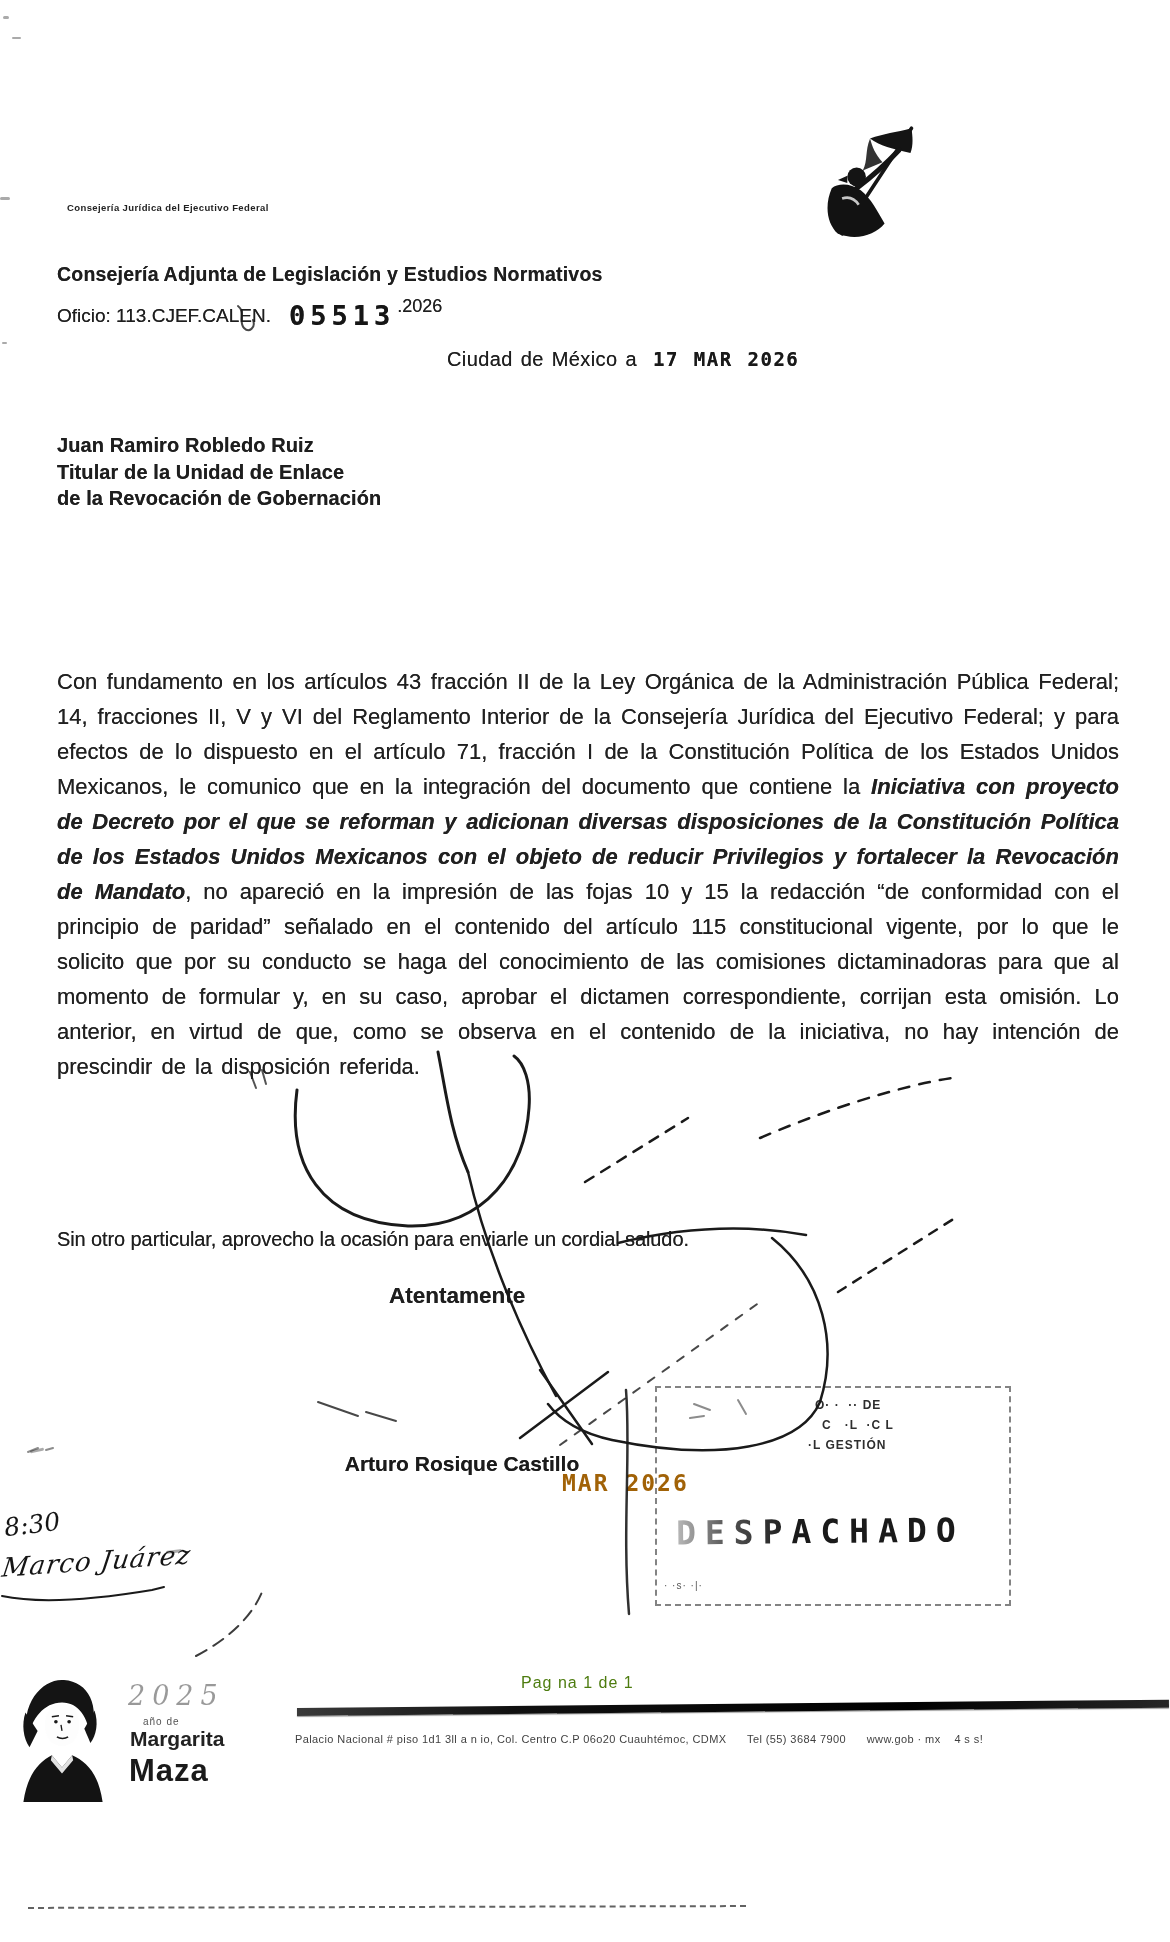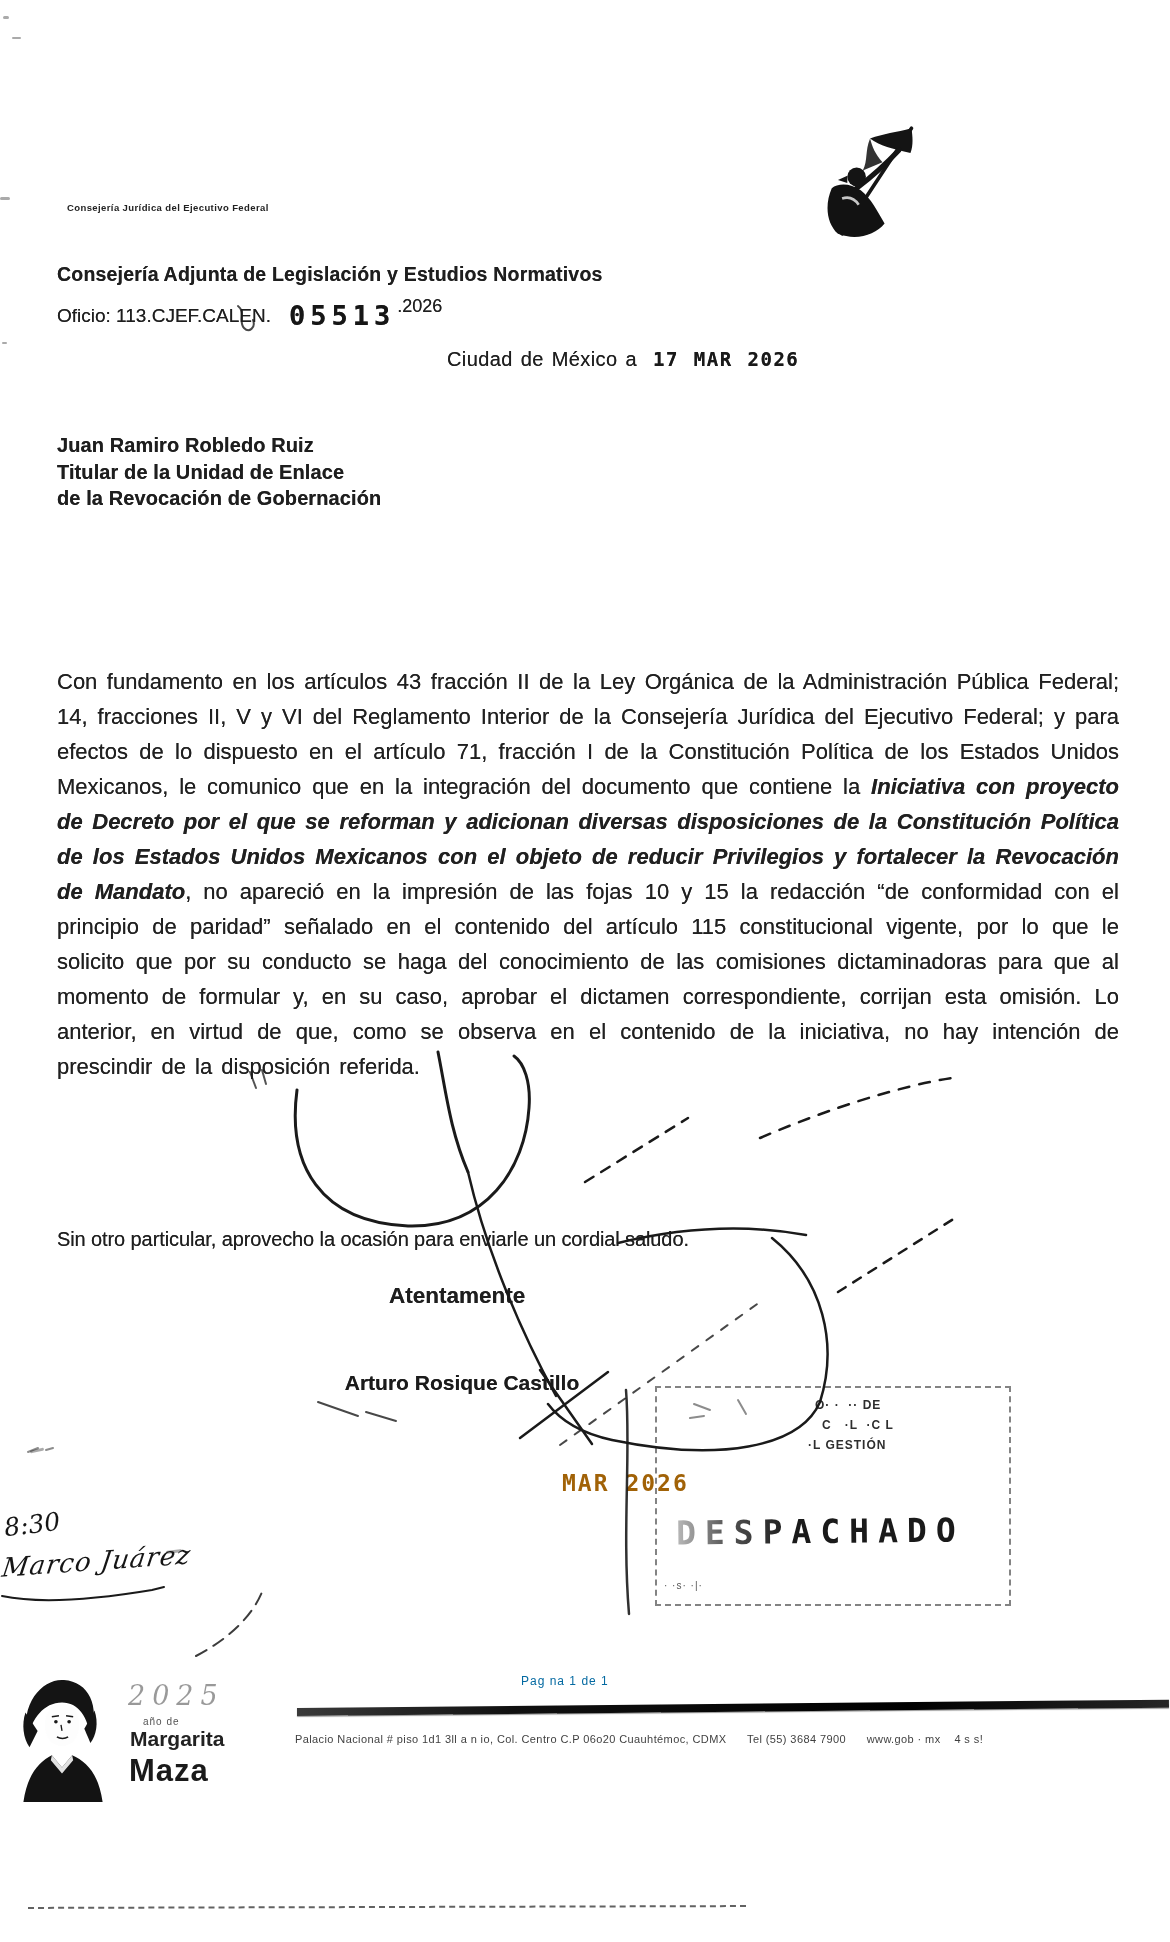--- a/index.html
+++ b/index.html
@@ -24,21 +24,21 @@
   .date-stamp{font-family:"DejaVu Sans Mono",monospace;font-weight:bold;font-size:19px;letter-spacing:1.5px;margin-left:16px;color:#191919;}
 
   .addressee{left:57px;top:432px;font-size:20px;font-weight:bold;line-height:26.5px;letter-spacing:.1px;}
 
   .body-par{left:57px;top:664px;width:1062px;font-size:22px;line-height:35px;text-align:justify;word-spacing:3px;color:#202020;}
   .body-par .emph{font-weight:bold;font-style:italic;}
 
   .closing{left:57px;top:1228px;font-size:20px;letter-spacing:-.1px;}
   .salutation{left:389px;top:1283px;font-size:22.5px;font-weight:bold;}
 
-  .sig-block{left:262px;top:1366px;width:400px;text-align:center;font-weight:bold;font-size:21px;line-height:33px;color:#1b1b1b;}
+  .sig-block{left:262px;top:1447px;width:400px;text-align:center;font-weight:bold;font-size:21px;line-height:33px;color:#1b1b1b;}
 
   .stamp-box{left:655px;top:1386px;width:352px;height:216px;border:2px dashed rgba(30,30,30,.55);}
   .stamp-office{font-size:12px;font-weight:bold;color:#2e2e2e;letter-spacing:1px;filter:blur(.4px);}
   .so1{left:815px;top:1398px;}
   .so2{left:822px;top:1418px;}
   .so3{left:808px;top:1438px;}
   .stamp-date{left:562px;top:1470px;font-family:"DejaVu Sans Mono",monospace;font-weight:bold;font-size:23px;letter-spacing:2px;color:#a16207;}
   .despachado{
     left:676px;top:1512px;font-family:"DejaVu Sans Mono",monospace;font-weight:bold;
     font-size:33px;letter-spacing:9px;transform:rotate(-.6deg);
@@ -49,21 +49,21 @@
 
   .hand{font-family:"DejaVu Serif",serif;font-style:italic;color:#151515;}
   .hw-time{left:4px;top:1510px;font-size:25px;transform:rotate(-7deg);}
   .hw-name{left:2px;top:1546px;font-size:26px;transform:rotate(-4deg) skewX(-12deg);letter-spacing:1px;}
 
   .legend-script{left:128px;top:1680px;font-family:"DejaVu Serif",serif;font-style:italic;font-size:27px;letter-spacing:7px;opacity:.45;filter:blur(.4px);}
   .legend-small{left:143px;top:1716px;font-size:10px;letter-spacing:1px;color:#333;opacity:.85;}
   .legend-n1{left:130px;top:1727px;font-size:21px;font-weight:bold;color:#222;filter:blur(.3px);}
   .legend-n2{left:129px;top:1753px;font-size:31px;font-weight:bold;letter-spacing:1px;color:#1a1a1a;filter:blur(.3px);}
 
-  .page-indicator{left:521px;top:1674px;font-size:12px;color:#0369a1;filter:blur(.4px);letter-spacing:1px;}
+  .page-indicator{left:521px;top:1674px;font-size:16px;color:#4d7c0f;filter:blur(.4px);letter-spacing:1px;}
   .footer-rule{left:297px;top:1708px;width:872px;height:8px;transform:rotate(-.55deg);transform-origin:left center;
     background:linear-gradient(90deg,#3a3a3a,#101010 25%,#000 70%,#262626);box-shadow:0 1px 1px rgba(0,0,0,.4);}
   .footer-address{left:295px;top:1733px;width:876px;font-size:11px;color:#2b2b2b;filter:blur(.5px);opacity:.9;letter-spacing:.4px;}
 
   .bottom-dash{left:28px;top:1906px;width:718px;border-top:2.5px dashed #3c3c3c;opacity:.8;transform:rotate(-.15deg);}
 
   .speck{position:absolute;background:#555;opacity:.5;border-radius:2px;}
 
   svg.overlay{position:absolute;left:0;top:0;pointer-events:none;}
 </style>

